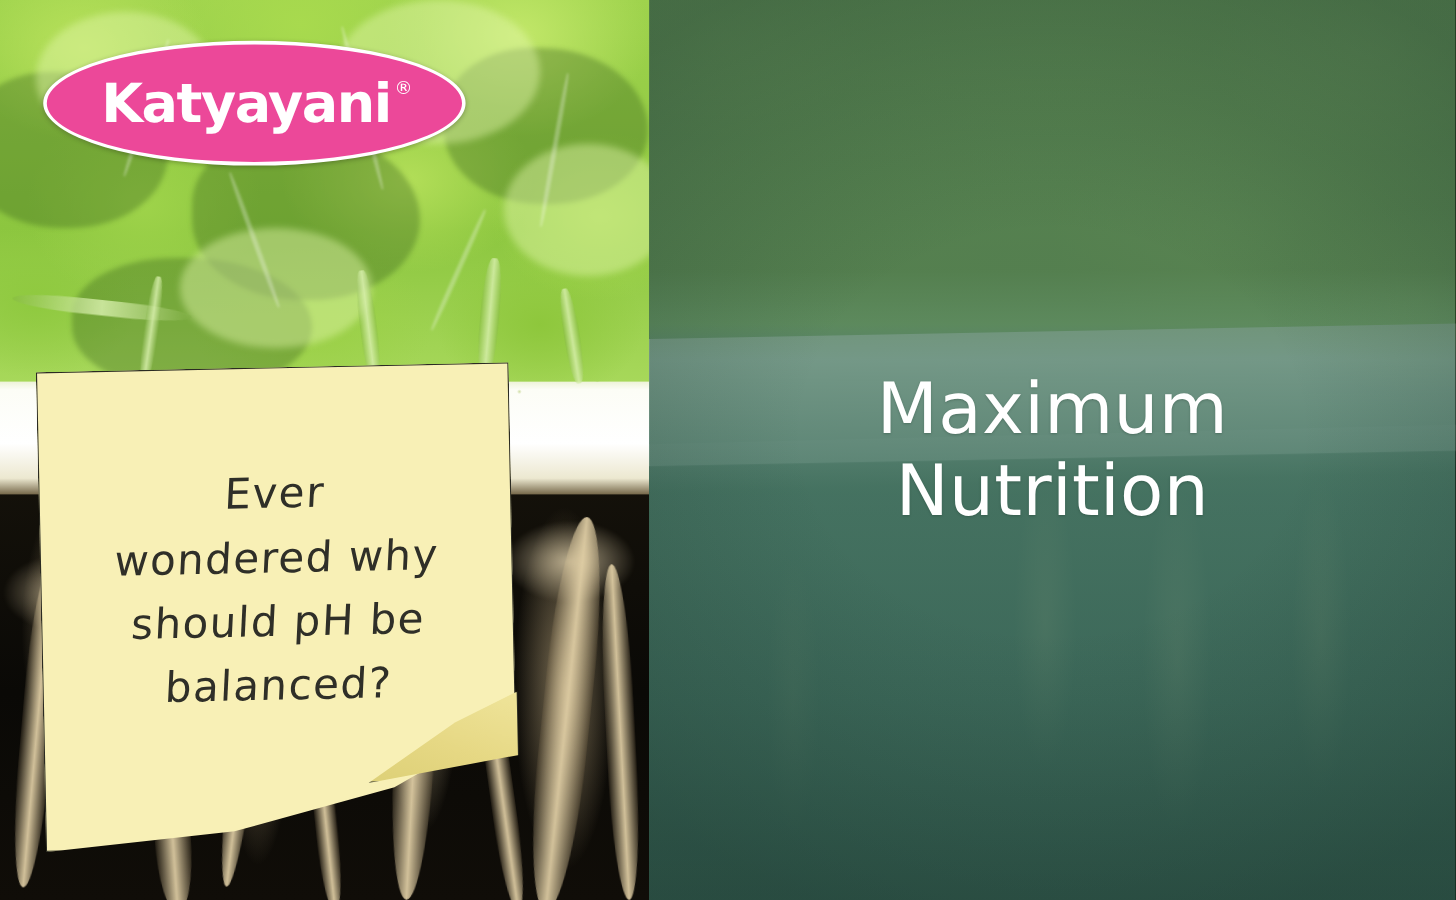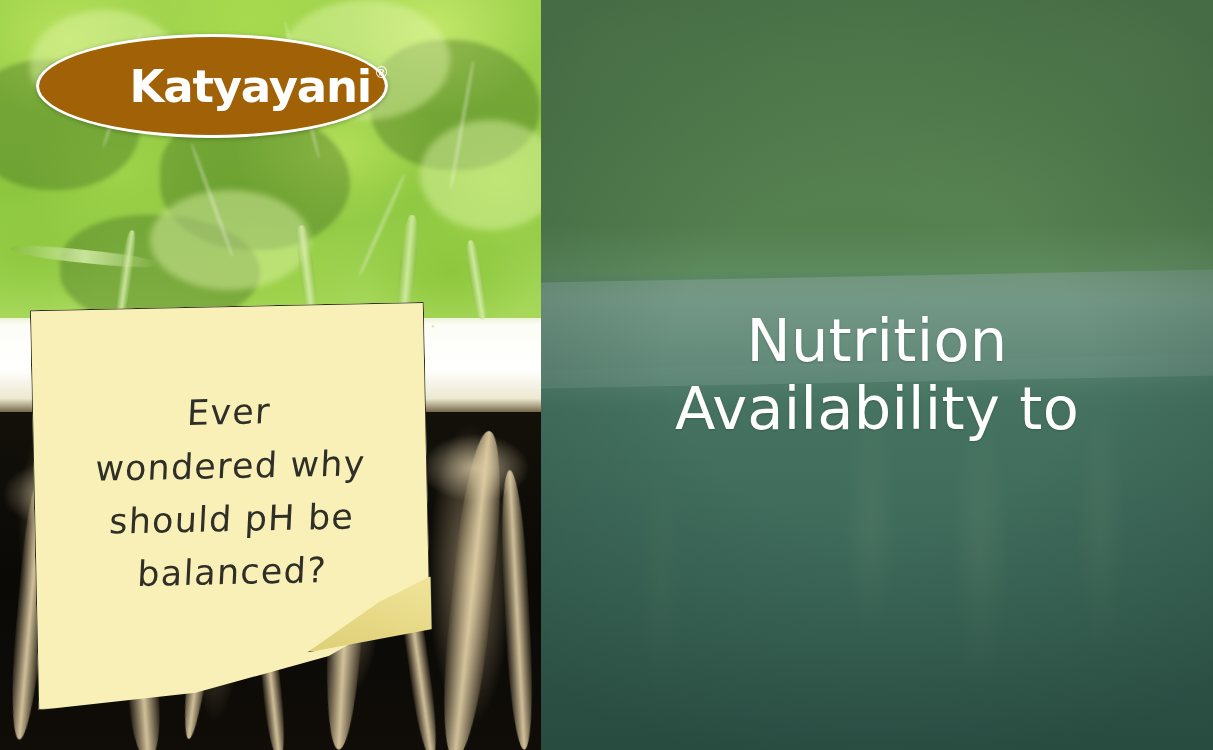--- a/index.html
+++ b/index.html
@@ -181,24 +181,24 @@
     white-space:nowrap;
     text-align:center;
     text-shadow:0 1px 2px rgba(20,44,34,.28);
   }
 
   
   .logo{
     position:absolute;left:36px;top:34px;
     width:352px;height:104px;
     border-radius:50%;
-    background:#a16207;
+    background:#ec4899;
     border:3px solid #ffffff;
     box-sizing:border-box;
-    display:flex;align-items:center;justify-content:flex-end;
+    display:flex;align-items:center;justify-content:center;
     box-shadow:0 1px 4px rgba(0,0,0,.28);
     z-index:6;
   }
   .logo-text{
     position:relative;
     color:#ffffff;
     font-family:"DejaVu Sans",sans-serif;
     font-weight:bold;
     font-size:45px;
     letter-spacing:-1.2px;
@@ -305,22 +305,22 @@
   <div class="right-panel">
     <div class="rp-photo"></div>
     <div class="rp-rootzone"></div>
     <div class="rp-band"></div>
     <div class="rp-band2"></div>
     <div class="rp-tint"></div>
     <div class="rp-vignette"></div>
   </div>
 
   <div class="headline">
+    <div class="headline-line">Maximum</div>
     <div class="headline-line">Nutrition</div>
-    <div class="headline-line">Availability to</div>
   </div>
 
   <div class="logo">
     <div class="logo-text">
       <span>Katyayani</span>
       <span class="logo-reg">®</span>
     </div>
   </div>
 
   <div class="note-wrap">

